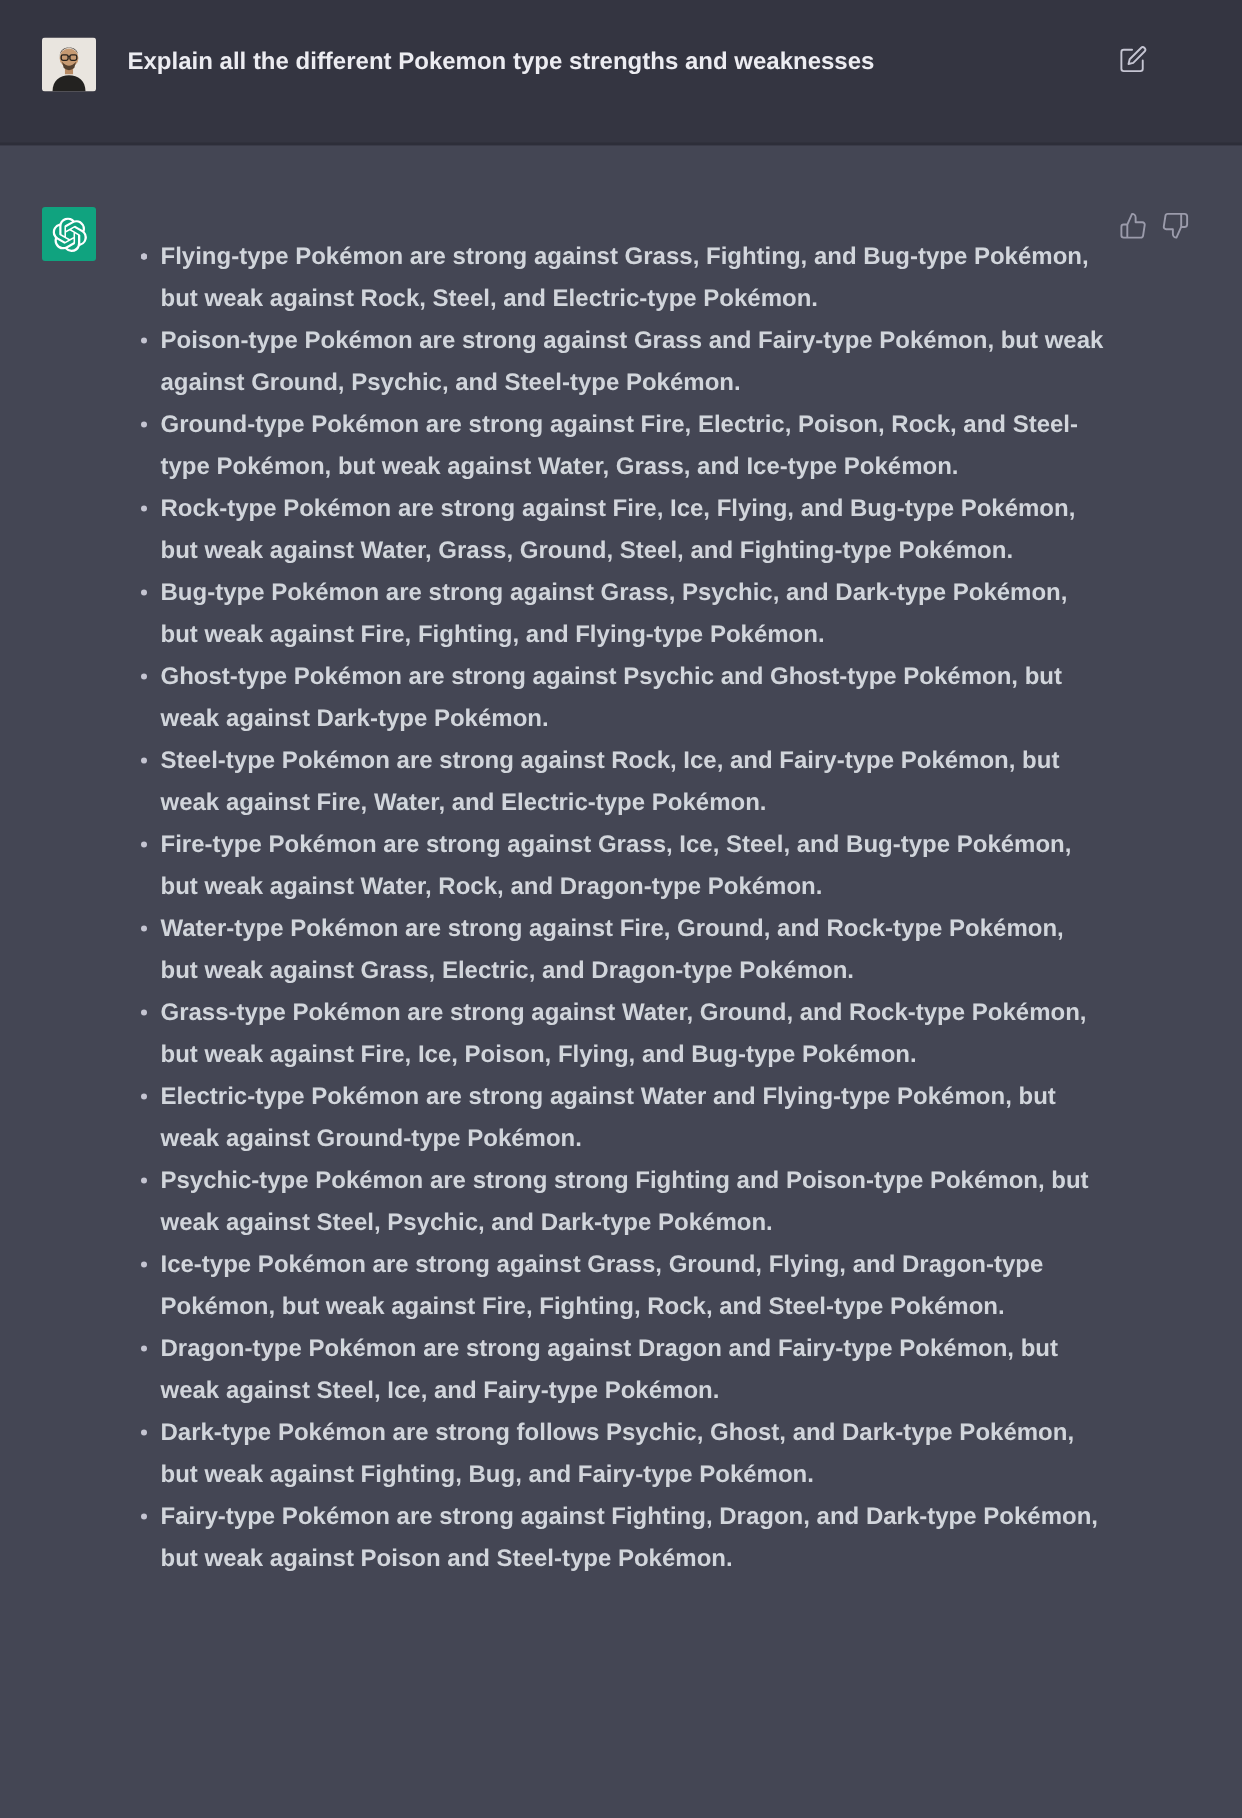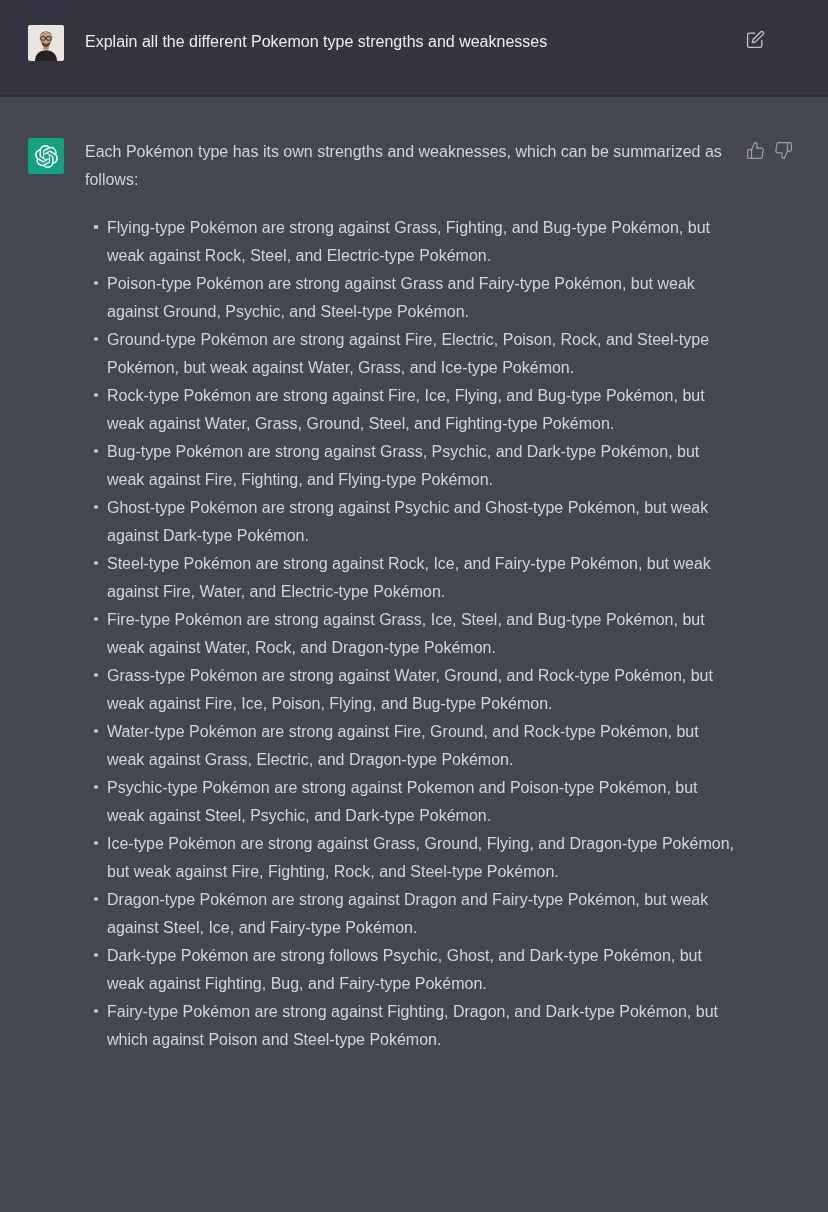--- a/index.html
+++ b/index.html
@@ -11,20 +11,21 @@
     font-family: "Liberation Sans", "DejaVu Sans", sans-serif;
     overflow: hidden;
   }
   .chat { width: 828px; height: 1212px; }
 
   .chat-row {
     display: flex;
     align-items: flex-start;
     width: 828px;
     padding: 4px 24px 0 28px;
+    font-weight: bold;
   }
   .user-row {
     background: #343541;
     height: 97px;
     padding-top: 25px;
     border-bottom: 2px solid #2d2e39;
   }
   .assistant-row {
     background: #444654;
     height: 1115px;
@@ -137,39 +138,39 @@
   <div class="chat-row assistant-row">
     <div class="gutter">
       <div class="bot-badge">
         <svg viewBox="0 0 24 24">
           <path d="M22.2819 9.8211a5.9847 5.9847 0 0 0-.5157-4.9108 6.0462 6.0462 0 0 0-6.5098-2.9A6.0651 6.0651 0 0 0 4.9807 4.1818a5.9847 5.9847 0 0 0-3.9977 2.9 6.0462 6.0462 0 0 0 .7427 7.0966 5.98 5.98 0 0 0 .511 4.9107 6.051 6.051 0 0 0 6.5146 2.9001A5.9847 5.9847 0 0 0 13.2599 24a6.0557 6.0557 0 0 0 5.7718-4.2058 5.9894 5.9894 0 0 0 3.9977-2.9001 6.0557 6.0557 0 0 0-.7475-7.073zm-9.022 12.6081a4.4755 4.4755 0 0 1-2.8764-1.0408l.1419-.0804 4.7783-2.7582a.7948.7948 0 0 0 .3927-.6813v-6.7369l2.02 1.1686a.071.071 0 0 1 .038.052v5.5826a4.504 4.504 0 0 1-4.4945 4.4944zm-9.6607-4.1254a4.4708 4.4708 0 0 1-.5346-3.0137l.142.0852 4.783 2.7582a.7712.7712 0 0 0 .7806 0l5.8428-3.3685v2.3324a.0804.0804 0 0 1-.0332.0615L9.74 19.9502a4.4992 4.4992 0 0 1-6.1408-1.6464zM2.3408 7.8956a4.485 4.485 0 0 1 2.3655-1.9728V11.6a.7664.7664 0 0 0 .3879.6765l5.8144 3.3543-2.0201 1.1685a.0757.0757 0 0 1-.071 0l-4.8303-2.7865A4.504 4.504 0 0 1 2.3408 7.8956zm16.5963 3.8558L13.1038 8.364 15.1192 7.2a.0757.0757 0 0 1 .071 0l4.8303 2.7913a4.4944 4.4944 0 0 1-.6765 8.1042v-5.6772a.79.79 0 0 0-.407-.667zm2.0107-3.0231l-.142-.0852-4.7735-2.7818a.7759.7759 0 0 0-.7854 0L9.409 9.2297V6.8974a.0662.0662 0 0 1 .0284-.0615l4.8303-2.7866a4.4992 4.4992 0 0 1 6.6802 4.66zM8.3065 12.863l-2.02-1.1638a.0804.0804 0 0 1-.038-.0567V6.0742a4.4992 4.4992 0 0 1 7.3757-3.4537l-.142.0805L8.704 5.459a.7948.7948 0 0 0-.3927.6813zm1.0976-2.3654l2.602-1.4998 2.6069 1.4998v2.9994l-2.5974 1.4997-2.6067-1.4997z"></path>
         </svg>
       </div>
     </div>
 
     <div class="content">
-      <p class="intro">Each Pokémon type has its own strengths and weaknesses, which can be summarized as follows:</p>
       <ul class="type-list">
         <li><span class="bullet-dot"></span></li>
         <li><span class="bullet-dot"></span></li>
         <li><span class="bullet-dot"></span><span>Flying-type Pokémon are strong against Grass, Fighting, and Bug-type Pokémon, but weak against Rock, Steel, and Electric-type Pokémon.</span></li>
         <li><span class="bullet-dot"></span><span>Poison-type Pokémon are strong against Grass and Fairy-type Pokémon, but weak against Ground, Psychic, and Steel-type Pokémon.</span></li>
         <li><span class="bullet-dot"></span><span>Ground-type Pokémon are strong against Fire, Electric, Poison, Rock, and Steel-type Pokémon, but weak against Water, Grass, and Ice-type Pokémon.</span></li>
         <li><span class="bullet-dot"></span><span>Rock-type Pokémon are strong against Fire, Ice, Flying, and Bug-type Pokémon, but weak against Water, Grass, Ground, Steel, and Fighting-type Pokémon.</span></li>
         <li><span class="bullet-dot"></span><span>Bug-type Pokémon are strong against Grass, Psychic, and Dark-type Pokémon, but weak against Fire, Fighting, and Flying-type Pokémon.</span></li>
         <li><span class="bullet-dot"></span><span>Ghost-type Pokémon are strong against Psychic and Ghost-type Pokémon, but weak against Dark-type Pokémon.</span></li>
         <li><span class="bullet-dot"></span><span>Steel-type Pokémon are strong against Rock, Ice, and Fairy-type Pokémon, but weak against Fire, Water, and Electric-type Pokémon.</span></li>
         <li><span class="bullet-dot"></span><span>Fire-type Pokémon are strong against Grass, Ice, Steel, and Bug-type Pokémon, but weak against Water, Rock, and Dragon-type Pokémon.</span></li>
+        <li><span class="bullet-dot"></span><span>Water-type Pokémon are strong against Fire, Ground, and Rock-type Pokémon, but weak against Grass, Electric, and Dragon-type Pokémon.</span></li>
         <li><span class="bullet-dot"></span><span>Grass-type Pokémon are strong against Water, Ground, and Rock-type Pokémon, but weak against Fire, Ice, Poison, Flying, and Bug-type Pokémon.</span></li>
-        <li><span class="bullet-dot"></span><span>Water-type Pokémon are strong against Fire, Ground, and Rock-type Pokémon, but weak against Grass, Electric, and Dragon-type Pokémon.</span></li>
-        <li><span class="bullet-dot"></span><span>Psychic-type Pokémon are strong against Pokemon and Poison-type Pokémon, but weak against Steel, Psychic, and Dark-type Pokémon.</span></li>
+        <li><span class="bullet-dot"></span><span>Electric-type Pokémon are strong against Water and Flying-type Pokémon, but weak against Ground-type Pokémon.</span></li>
+        <li><span class="bullet-dot"></span><span>Psychic-type Pokémon are strong strong Fighting and Poison-type Pokémon, but weak against Steel, Psychic, and Dark-type Pokémon.</span></li>
         <li><span class="bullet-dot"></span><span>Ice-type Pokémon are strong against Grass, Ground, Flying, and Dragon-type Pokémon, but weak against Fire, Fighting, Rock, and Steel-type Pokémon.</span></li>
         <li><span class="bullet-dot"></span><span>Dragon-type Pokémon are strong against Dragon and Fairy-type Pokémon, but weak against Steel, Ice, and Fairy-type Pokémon.</span></li>
         <li><span class="bullet-dot"></span><span>Dark-type Pokémon are strong follows Psychic, Ghost, and Dark-type Pokémon, but weak against Fighting, Bug, and Fairy-type Pokémon.</span></li>
-        <li><span class="bullet-dot"></span><span>Fairy-type Pokémon are strong against Fighting, Dragon, and Dark-type Pokémon, but which against Poison and Steel-type Pokémon.</span></li>
+        <li><span class="bullet-dot"></span><span>Fairy-type Pokémon are strong against Fighting, Dragon, and Dark-type Pokémon, but weak against Poison and Steel-type Pokémon.</span></li>
       </ul>
     </div>
 
     <div class="actions">
       <button class="icon-btn" aria-label="Good response">
         <svg viewBox="0 0 24 24">
           <path d="M14 9V5a3 3 0 0 0-3-3l-4 9v11h11.28a2 2 0 0 0 2-1.7l1.38-9a2 2 0 0 0-2-2.3zM7 22H4a2 2 0 0 1-2-2v-7a2 2 0 0 1 2-2h3"></path>
         </svg>
       </button>
       <button class="icon-btn" aria-label="Bad response">

